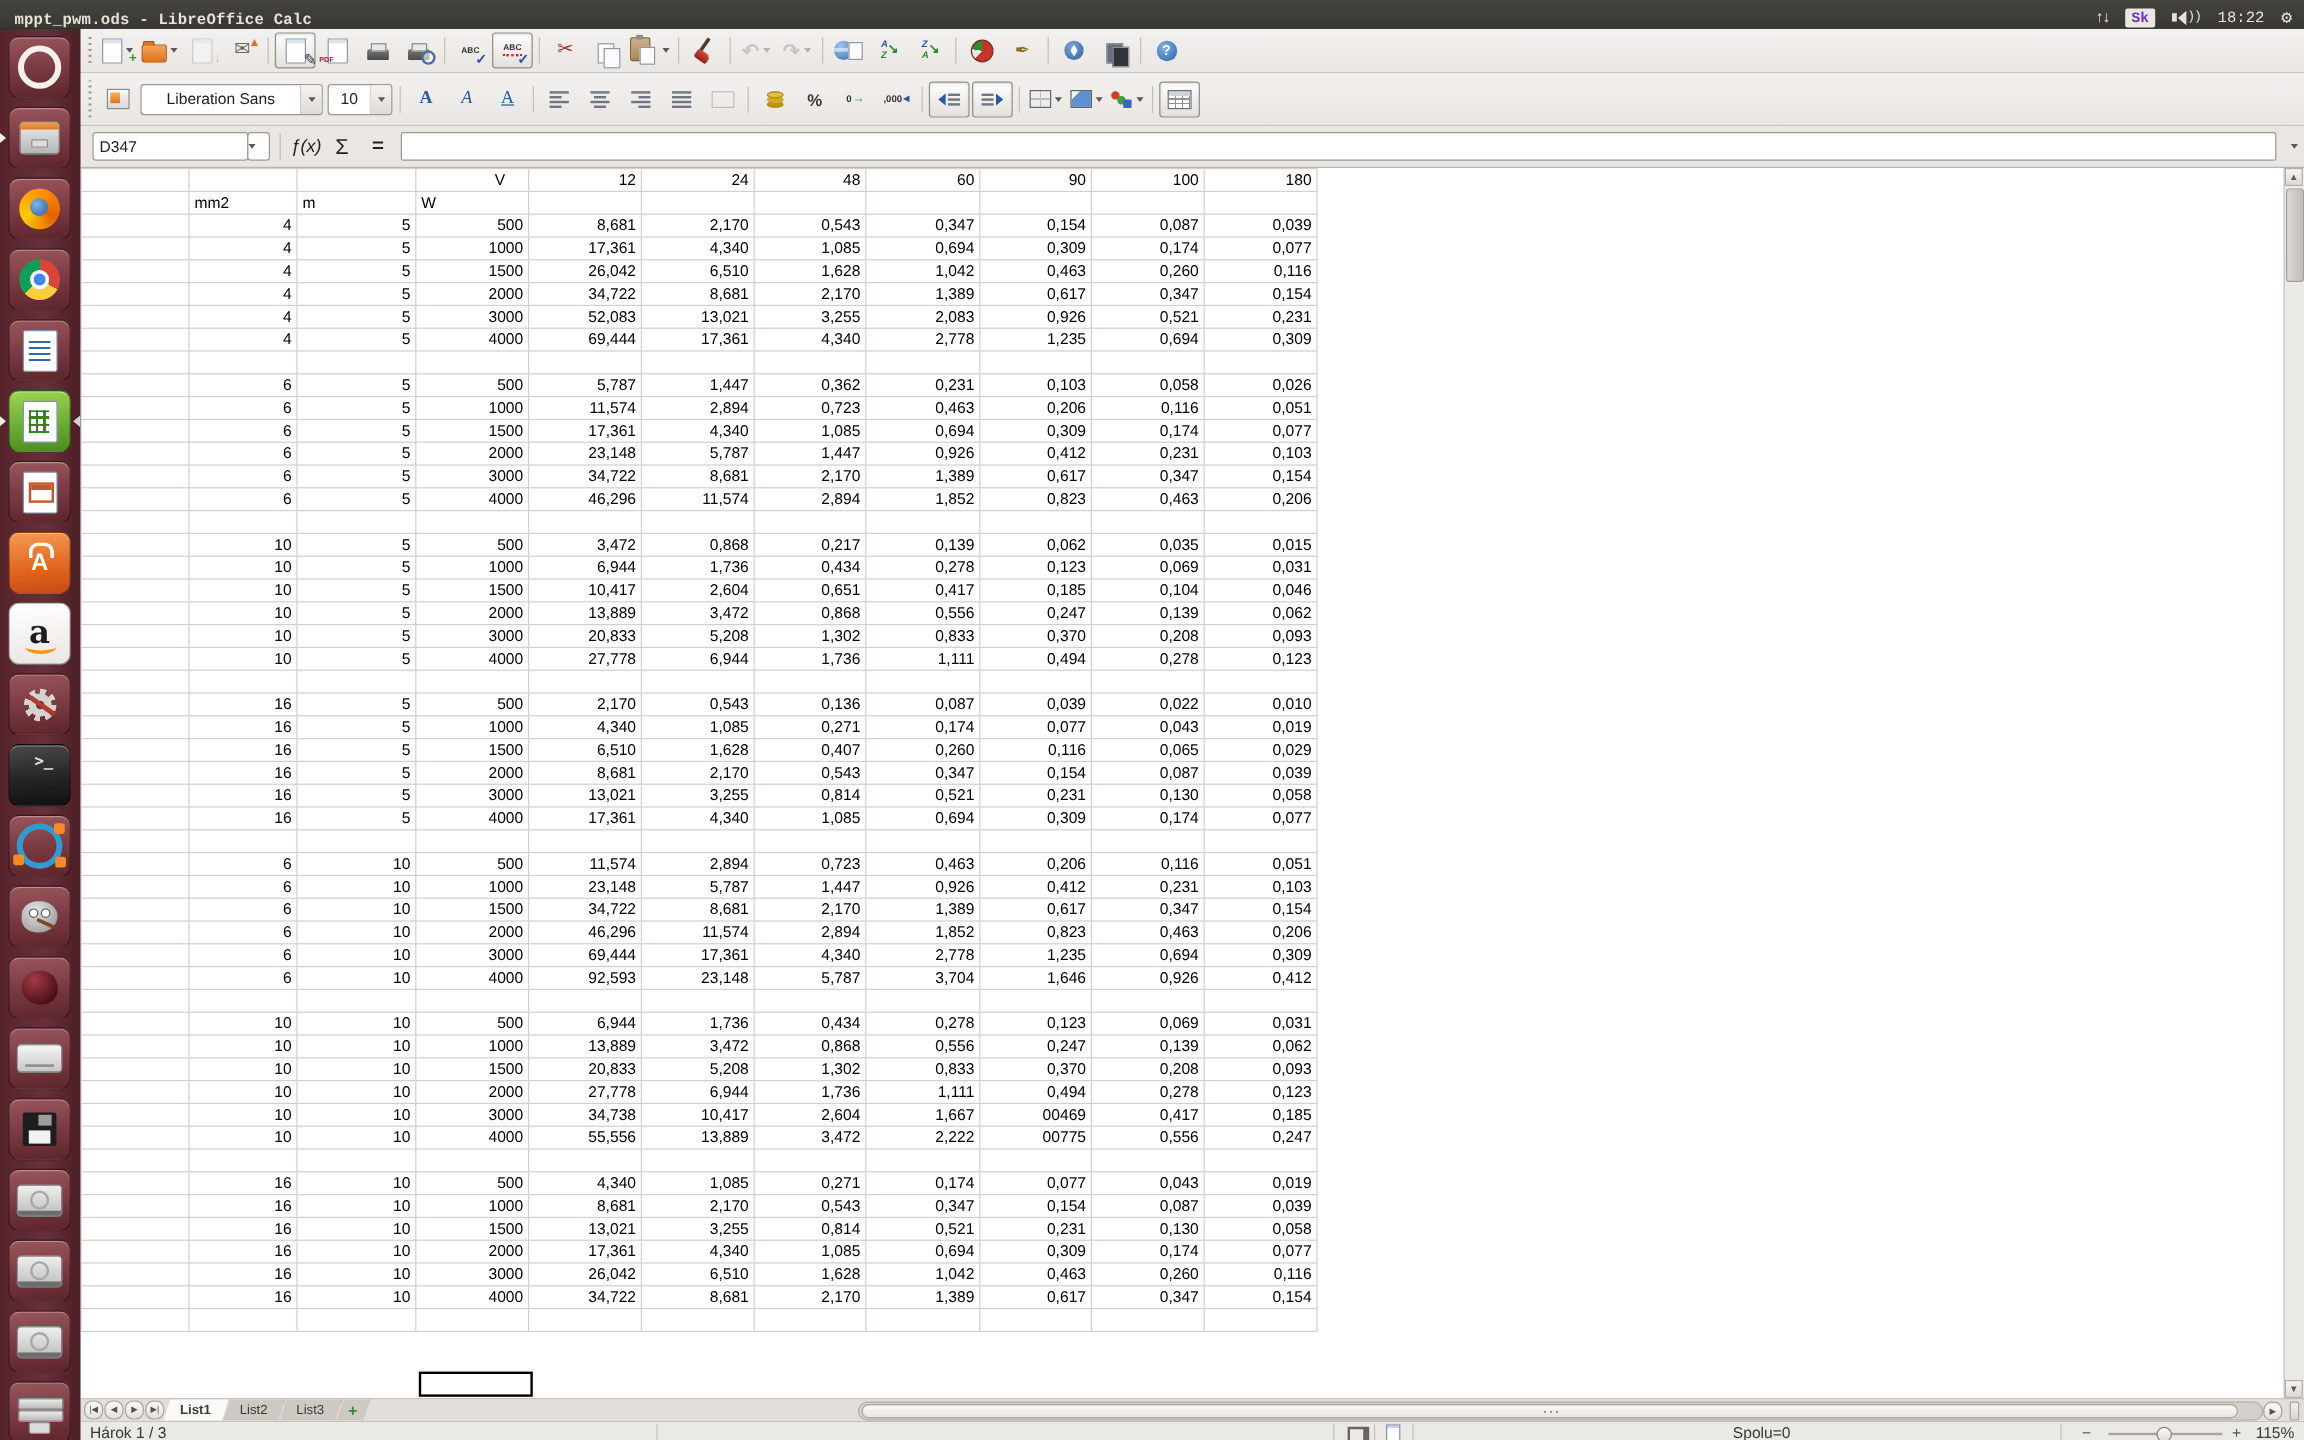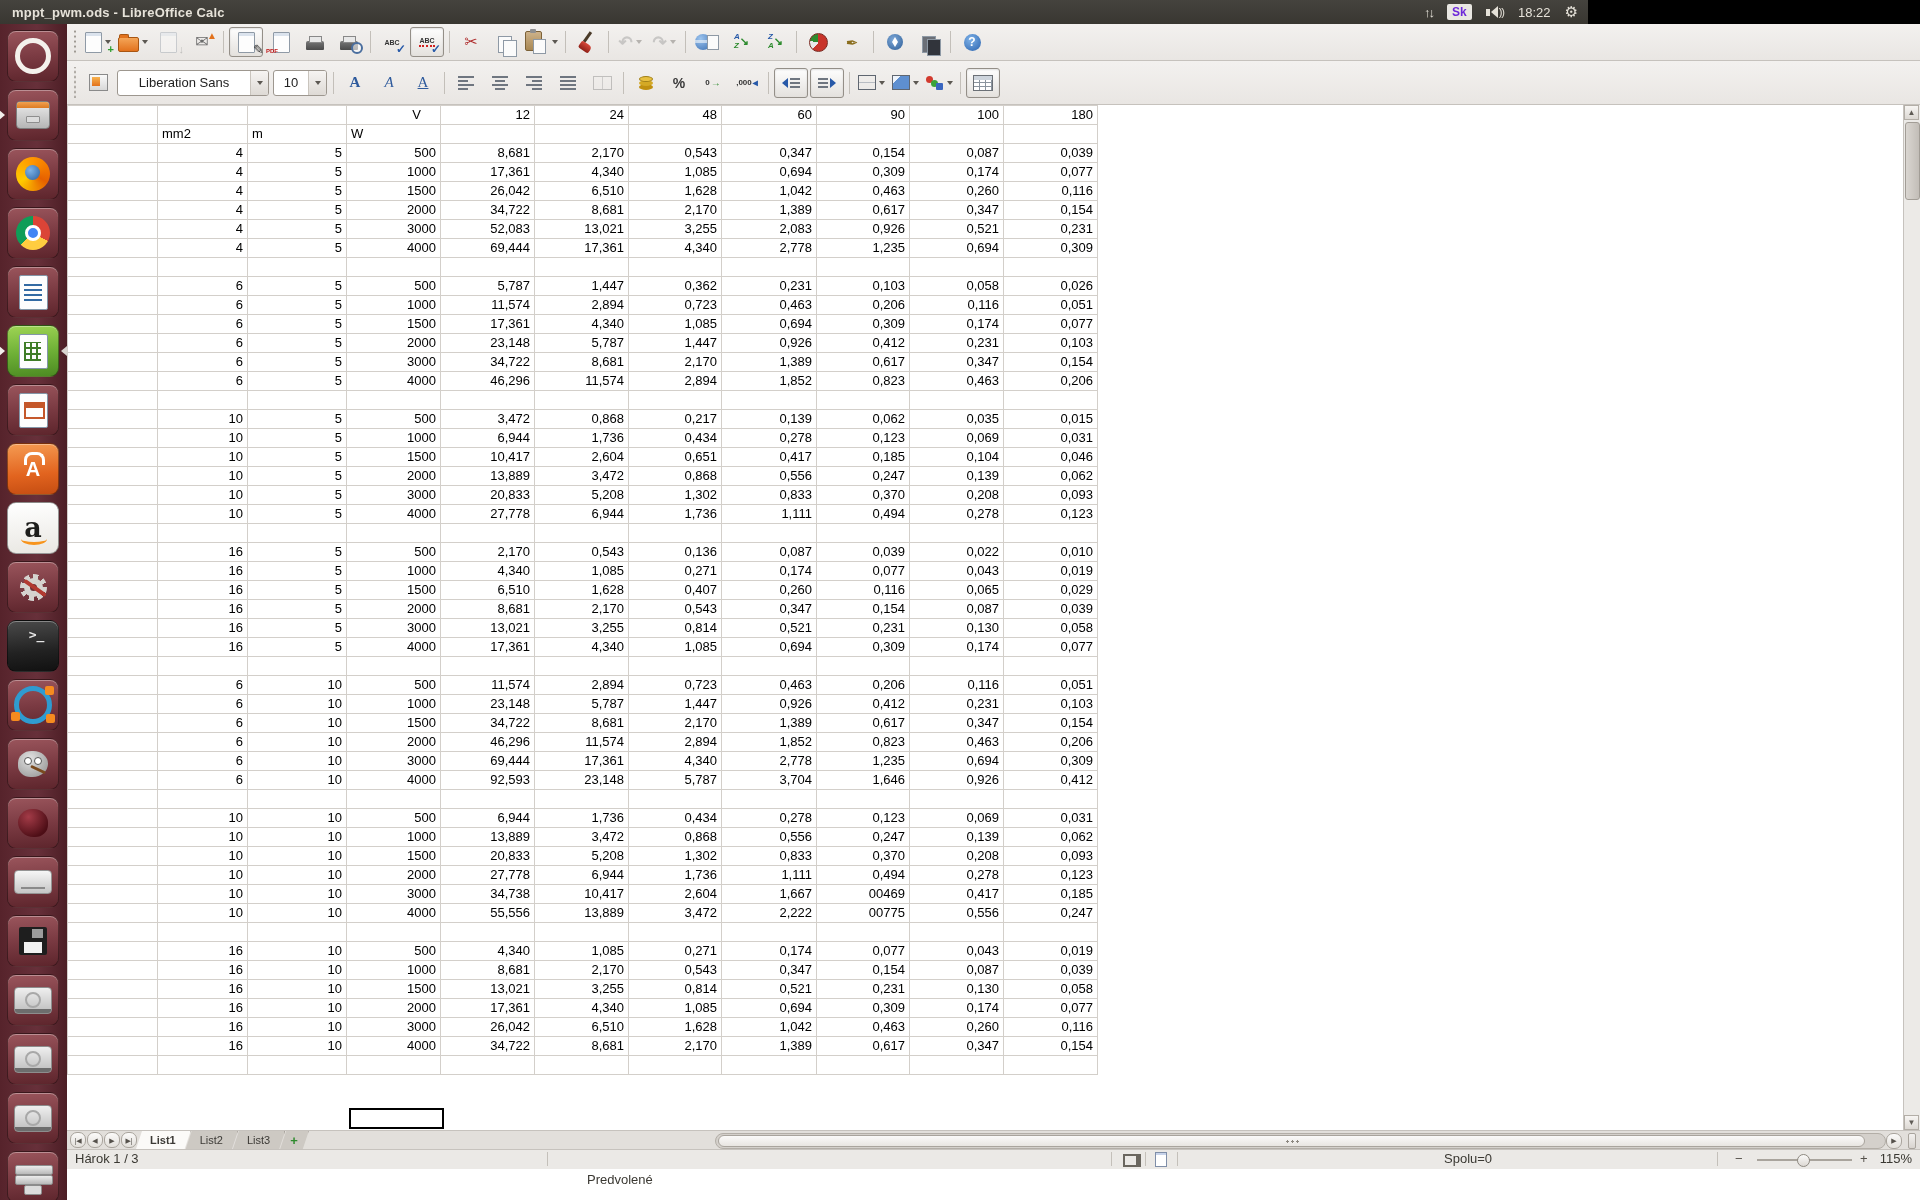--- a/index.html
+++ b/index.html
@@ -1,21 +1,21 @@
 <!DOCTYPE html>
 <html><head>
 <meta charset="utf-8">
 <style>
   html,body{margin:0;padding:0;background:#000;}
   body{width:1920px;height:1200px;position:relative;overflow:hidden;
        font-family:"Liberation Sans",sans-serif;-webkit-font-smoothing:antialiased;}
 
   
-  #panel{position:absolute;left:0;top:0;width:1588px;height:24px;background:linear-gradient(#45433e,#393731);
-         color:#e6e2d9;display:flex;align-items:center;z-index:50;}
+  #panel{position:absolute;left:0;top:0;width:1920px;height:24px;background:linear-gradient(#45433e,#393731);
+         color:#e6e2d9;display:flex;align-items:flex-end;z-index:50;font-family:Liberation Mono, monospace;}
   #panel .title{font-size:13px;font-weight:bold;margin-left:12px;letter-spacing:.2px;}
   #panel .right{margin-left:auto;display:flex;align-items:center;gap:14px;margin-right:10px;font-size:13px;}
   .kbd-arrows{font-weight:bold;font-size:13px;letter-spacing:-2px;}
   .sk-badge{background:#e9e7e2;color:#6d28d9;font-size:12px;font-weight:bold;padding:0 5px;border-radius:2px;line-height:16px;}
   .speaker{display:inline-flex;align-items:center;gap:1px;}
   .speaker .box{width:4px;height:7px;background:#e6e2d9;}
   .speaker .cone{width:0;height:0;border-top:6px solid transparent;border-bottom:6px solid transparent;border-right:7px solid #e6e2d9;}
   .speaker .wave{font-size:11px;letter-spacing:-1px;}
   .gear-glyph{font-size:15px;}
 
@@ -592,20 +592,34 @@
           <i class="b"></i>
         </span>
         <span class="dd"></span>
       </span>
       <span class="tsep"></span>
       <span class="tbtn active">
         <span class="g-grid"></span>
       </span>
     </div>
 
+  <div id="fbar">
+    <input id="namebox" class="combo" style="padding: 0px 5px;" value="D347">
+    <span class="combo btn" style="width:17px;height:22px;margin-left:-3px;">
+        <span class="dd" style="margin:0;"></span>
+      </span>
+    <span class="tsep" style="margin:0 6px;"></span>
+    <span class="fbtn">ƒ(x)</span>
+    <span class="fbtn sum">Σ</span>
+    <span class="fbtn eq">=</span>
+    <input id="finput" value="" style="">
+    <span class="fexp">
+        <span class="dd"></span>
+      </span>
+  </div>
 
   <div id="gridwrap">
     <div id="usedrange" style="grid-template-columns: 90px 90px 99px 94px 94px 94px 93px 95px 93px 94px 94px;">
         <div class="cell r"></div>
         <div class="cell r"></div>
         <div class="cell r"></div>
         <div class="cell vlab">V</div>
         <div class="cell r">12</div>
         <div class="cell r">24</div>
         <div class="cell r">48</div>

